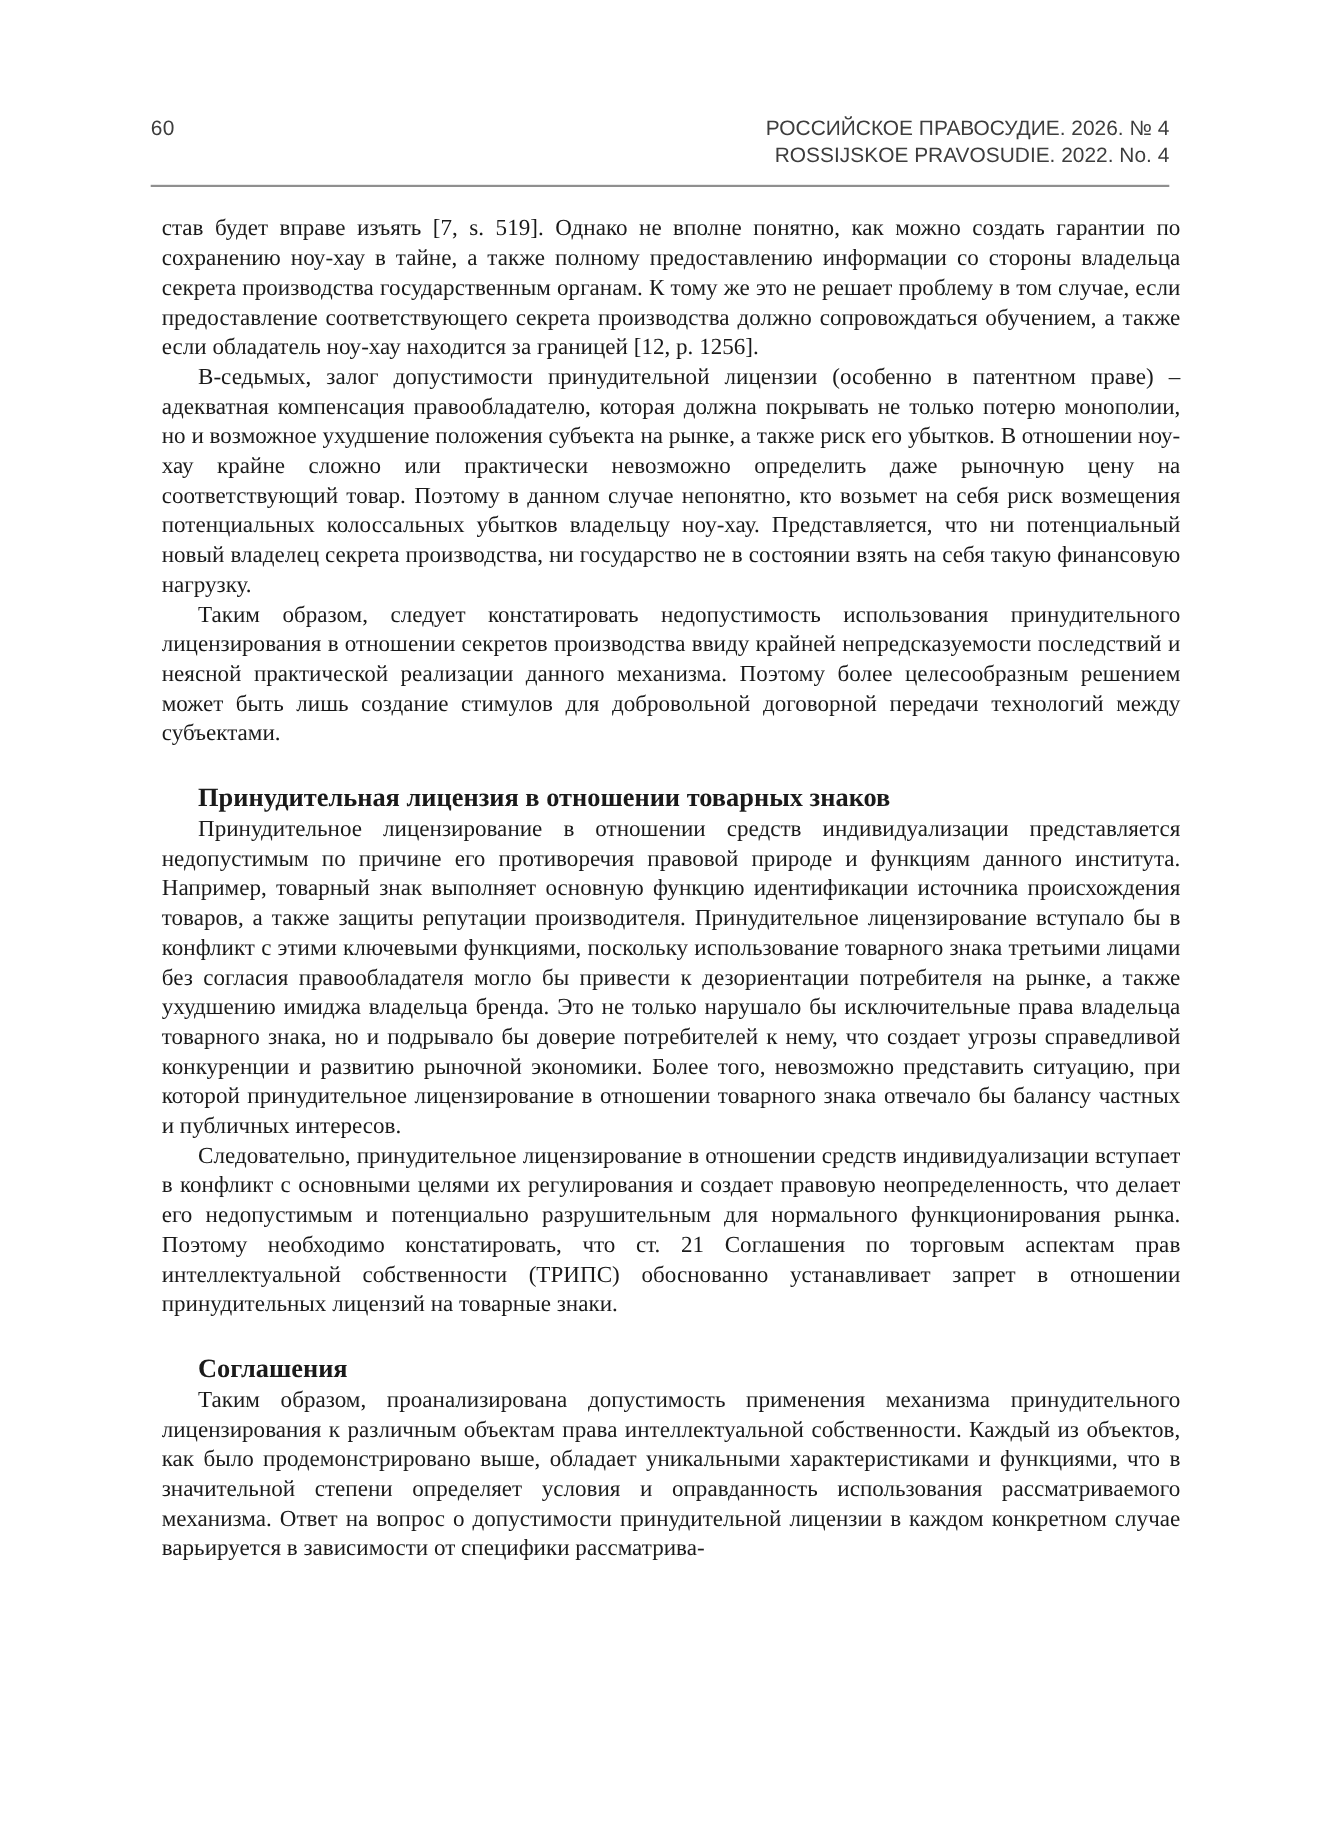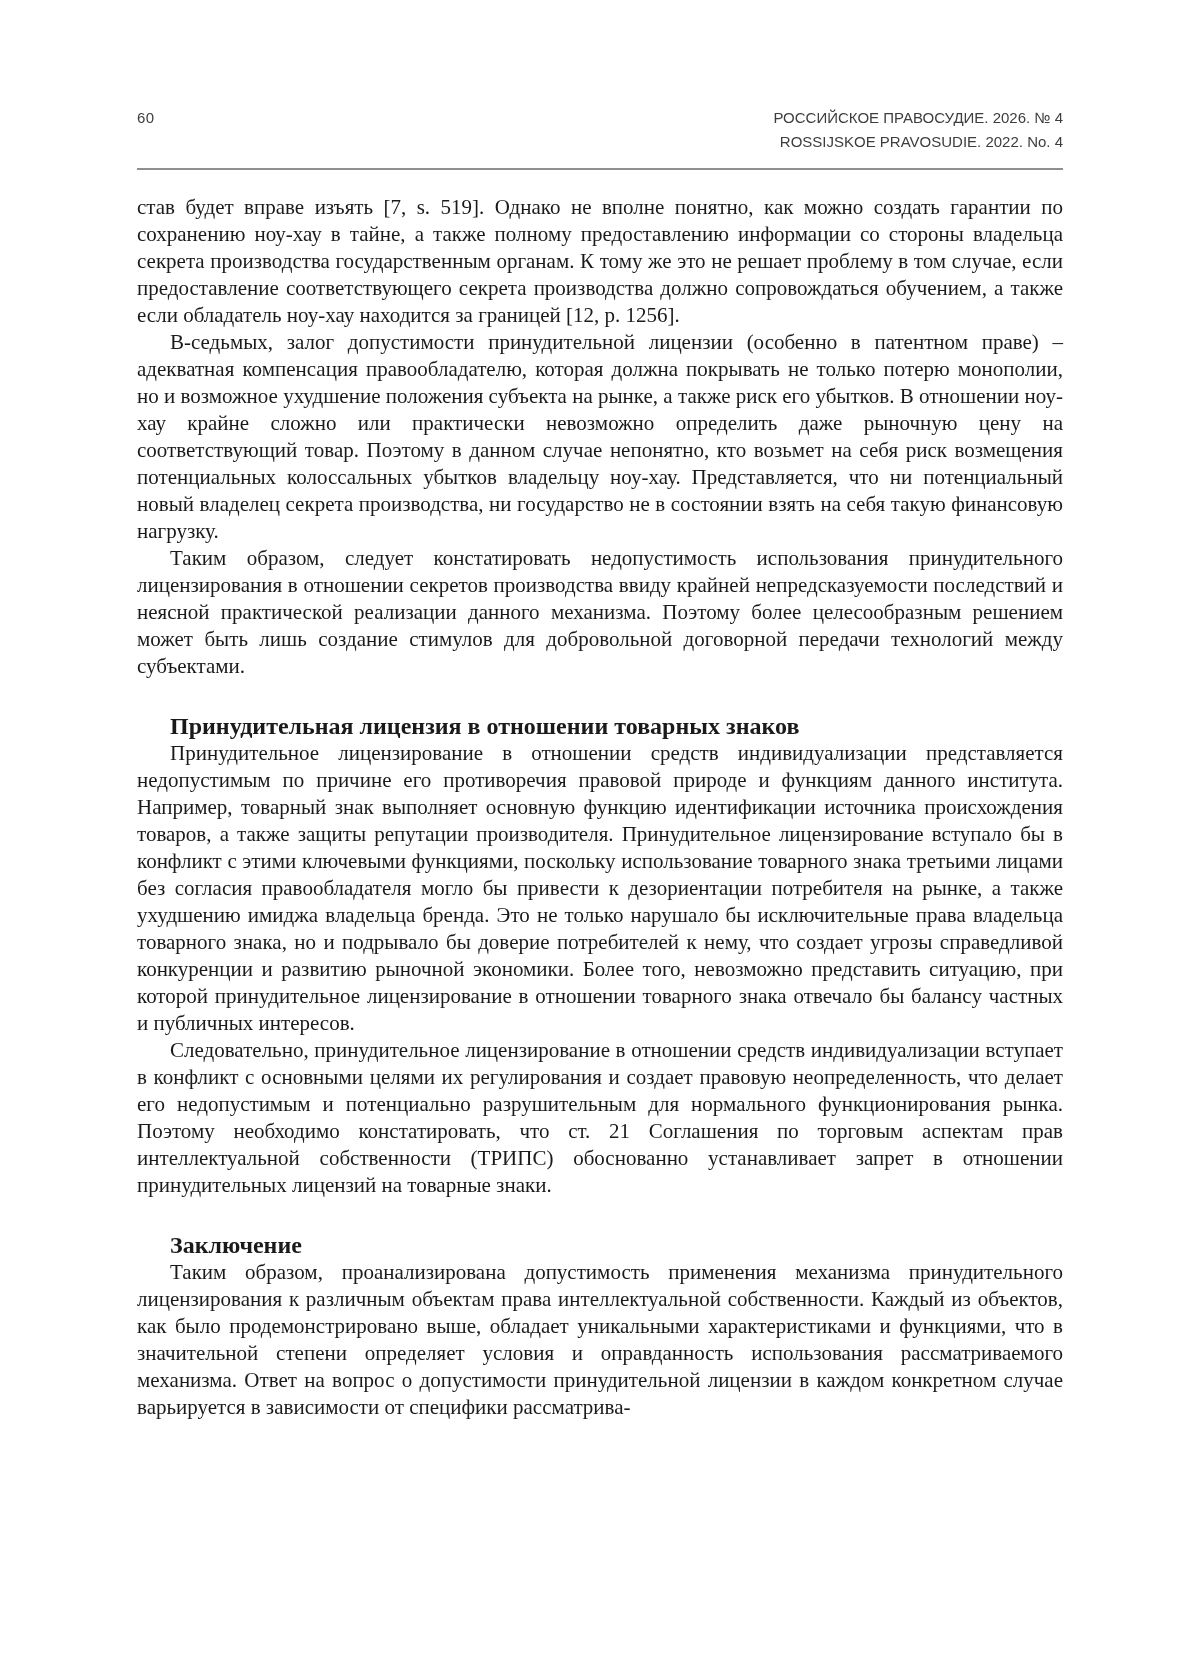--- a/index.html
+++ b/index.html
@@ -17,39 +17,39 @@
   .page-header {
     position: absolute;
     top: 106px;
     left: 137px;
     width: 926px;
     display: flex;
     justify-content: space-between;
     align-items: flex-start;
     font-family: "Liberation Sans", "DejaVu Sans", sans-serif;
     color: #3d3d3d;
-    font-size: 15px;
+    font-size: 19px;
     line-height: 23.5px;
   }
   .page-number { letter-spacing: 0.5px; }
   .journal-lines { text-align: right; margin-left: 32px; }
   .header-rule {
     position: absolute;
     top: 168px;
     left: 137px;
     width: 926px;
     height: 0;
     border: none;
     border-top: 2px solid #8f8f8f;
     margin: 0;
   }
   .article-body {
     position: absolute;
     top: 194px;
-    left: 137px;
+    left: 147px;
     width: 926px;
     color: #1a1a1a;
     font-size: 21px;
     line-height: 27px;
     text-align: justify;
   }
   .article-body p {
     margin: 0;
   }
   .article-body p.indent {
@@ -86,19 +86,19 @@
     <p class="indent">В-седьмых, залог допустимости принудительной лицензии (особенно в патентном праве) – адекватная компенсация правообладателю, которая должна покрывать не только потерю монополии, но и возможное ухудшение положения субъекта на рынке, а также риск его убытков. В отношении ноу-хау крайне сложно или практически невозможно определить даже рыночную цену на соответствующий товар. Поэтому в данном случае непонятно, кто возьмет на себя риск возмещения потенциальных колоссальных убытков владельцу ноу-хау. Представляется, что ни потенциальный новый владелец секрета производства, ни государство не в состоянии взять на себя такую финансовую нагрузку.</p>
 
     <p class="indent">Таким образом, следует констатировать недопустимость использования принудительного лицензирования в отношении секретов производства ввиду крайней непредсказуемости последствий и неясной практической реализации данного механизма. Поэтому более целесообразным решением может быть лишь создание стимулов для добровольной договорной передачи технологий между субъектами.</p>
 
     <h2 class="section-heading">Принудительная лицензия в отношении товарных знаков</h2>
 
     <p class="indent">Принудительное лицензирование в отношении средств индивидуализации представляется недопустимым по причине его противоречия правовой природе и функциям данного института. Например, товарный знак выполняет основную функцию идентификации источника происхождения товаров, а также защиты репутации производителя. Принудительное лицензирование вступало бы в конфликт с этими ключевыми функциями, поскольку использование товарного знака третьими лицами без согласия правообладателя могло бы привести к дезориентации потребителя на рынке, а также ухудшению имиджа владельца бренда. Это не только нарушало бы исключительные права владельца товарного знака, но и подрывало бы доверие потребителей к нему, что создает угрозы справедливой конкуренции и развитию рыночной экономики. Более того, невозможно представить ситуацию, при которой принудительное лицензирование в отношении товарного знака отвечало бы балансу частных и публичных интересов.</p>
 
     <p class="indent">Следовательно, принудительное лицензирование в отношении средств индивидуализации вступает в конфликт с основными целями их регулирования и создает правовую неопределенность, что делает его недопустимым и потенциально разрушительным для нормального функционирования рынка. Поэтому необходимо констатировать, что ст. 21 Соглашения по торговым аспектам прав интеллектуальной собственности (ТРИПС) обоснованно устанавливает запрет в отношении принудительных лицензий на товарные знаки.</p>
 
-    <h2 class="section-heading">Заключение</h2>
+    <h2 class="section-heading">Соглашения</h2>
 
     <p class="indent">Таким образом, проанализирована допустимость применения механизма принудительного лицензирования к различным объектам права интеллектуальной собственности. Каждый из объектов, как было продемонстрировано выше, обладает уникальными характеристиками и функциями, что в значительной степени определяет условия и оправданность использования рассматриваемого механизма. Ответ на вопрос о допустимости принудительной лицензии в каждом конкретном случае варьируется в зависимости от специфики рассматрива-</p>
 
   </div>
 
 </div>
 
 </body></html>

